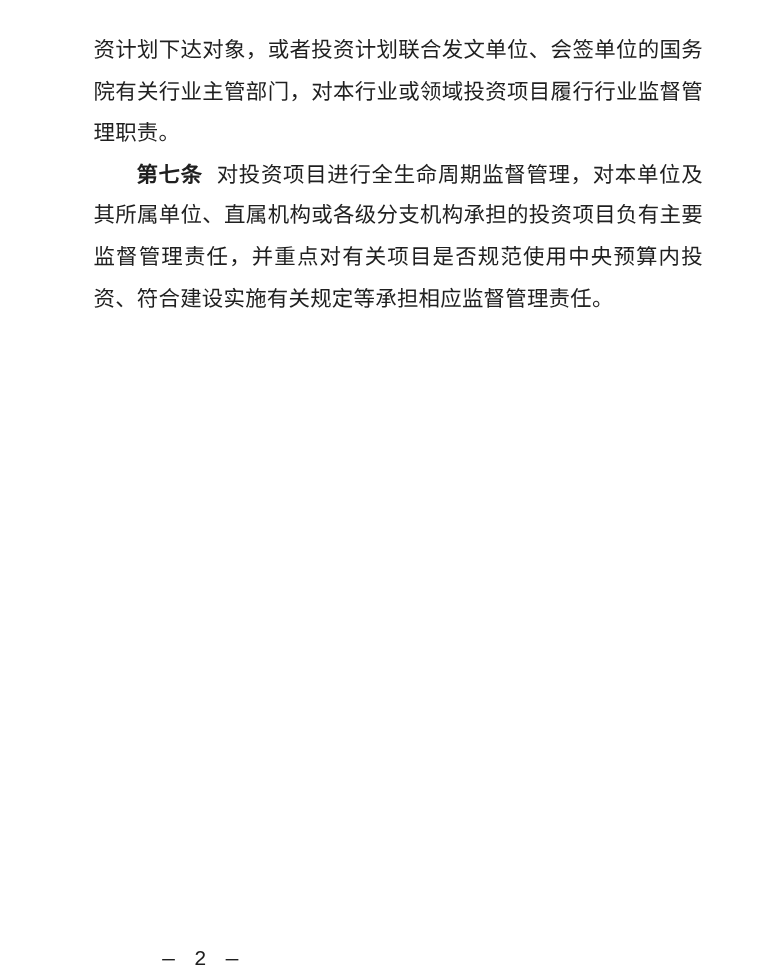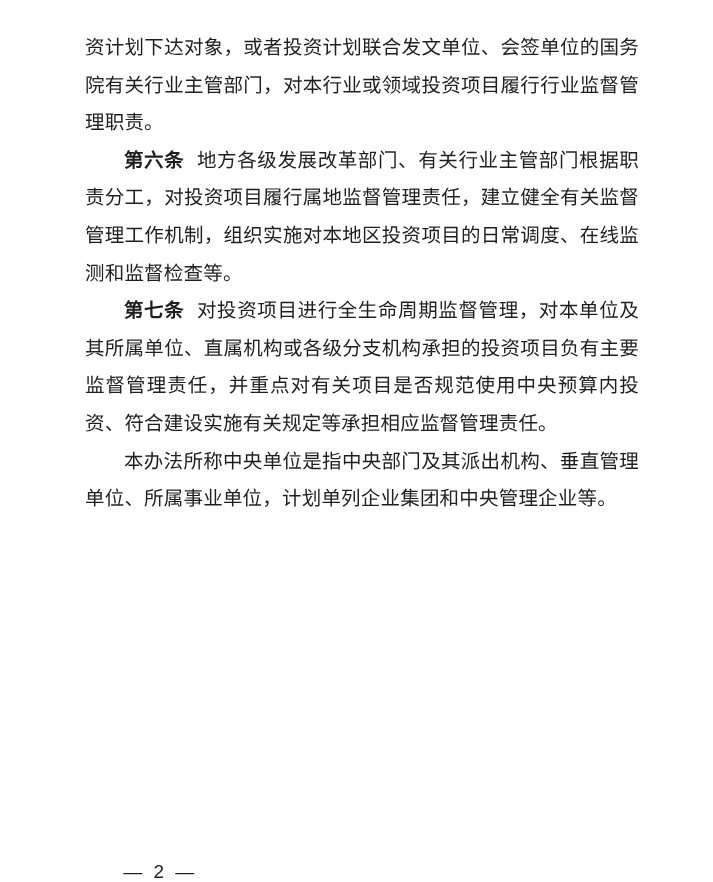--- a/index.html
+++ b/index.html
@@ -6,21 +6,21 @@
       margin: 0;
       padding: 0;
       background: #ffffff;
     }
     .page {
       position: relative;
       width: 713px;
       height: 882px;
       background: #ffffff;
       overflow: hidden;
-      font-family: Liberation Sans, sans-serif;
+      font-family: Liberation Mono, monospace;
       color: #1f1f1f;
     }
     .content {
       position: absolute;
       left: 85px;
       top: 29px;
       width: 554px;
       font-size: 19.5px;
       line-height: 37.6px;
       letter-spacing: 0.2px;
@@ -53,25 +53,23 @@
     }
   </style>
 </head>
 <body>
 
 <div class="page">
   <div class="content">
 
     <p class="para no-indent"><b class="prefix"></b><span>资计划下达对象，或者投资计划联合发文单位、会签单位的国务院有关行业主管部门，对本行业或领域投资项目履行行业监督管理职责。</span></p>
 
-    <p class="para"><b class="prefix">第六条</b><span>地方各级发展改革部门、有关行业主管部门根据职责分工，对投资项目履行属地监督管理责任，建立健全有关监督管理工作机制，组织实施对本地区投资项目的日常调度、在线监测和监督检查等。</span></p>
 
     <p class="para"><b class="prefix">第七条</b><span>对投资项目进行全生命周期监督管理，对本单位及其所属单位、直属机构或各级分支机构承担的投资项目负有主要监督管理责任，并重点对有关项目是否规范使用中央预算内投资、符合建设实施有关规定等承担相应监督管理责任。</span></p>
 
-    <p class="para"><b class="prefix"></b><span>本办法所称中央单位是指中央部门及其派出机构、垂直管理单位、所属事业单位，计划单列企业集团和中央管理企业等。</span></p>
 
 
 
   </div>
 
   <div class="footer">
     <span>— 2 —</span>
   </div>
 </div>
 

